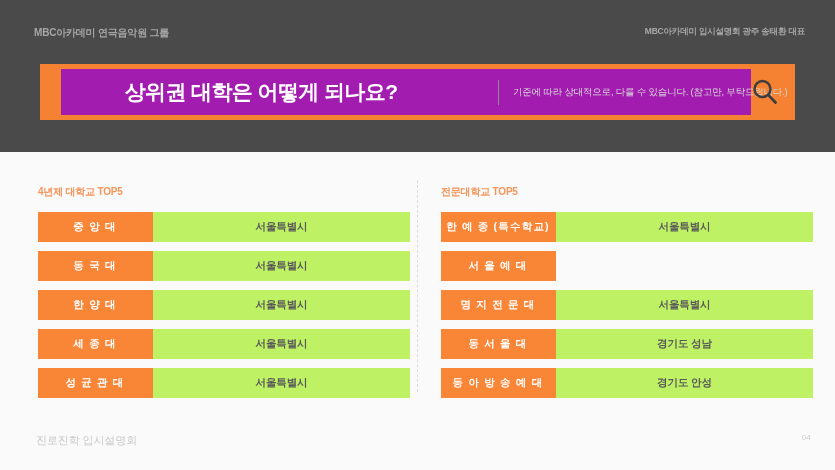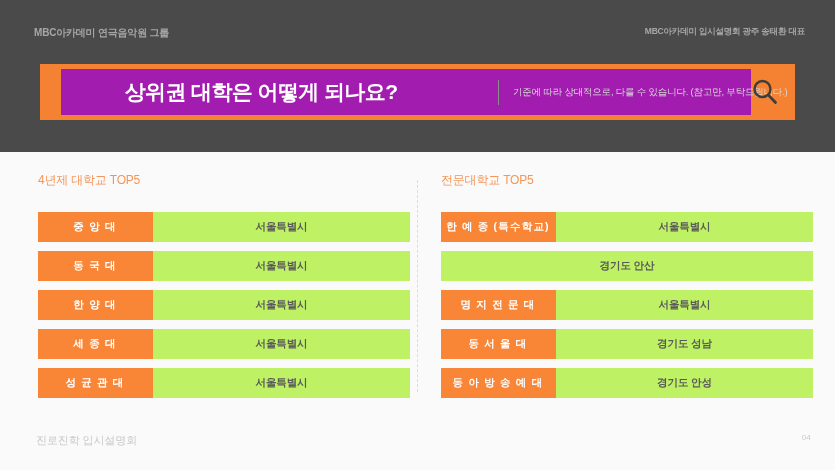--- a/index.html
+++ b/index.html
@@ -141,23 +141,23 @@
     position: absolute;
     left: 417px;
     top: 28px;
     width: 0;
     height: 212px;
     border-left: 1px dashed #dcdcdc;
   }
 
   .col-title {
     position: absolute;
-    top: 20px;
-    font-size: 12px;
-    font-weight: normal;
+    top: 33px;
+    font-size: 10px;
+    font-weight: bold;
     color: #f5955a;
     letter-spacing: -0.2px;
     white-space: nowrap;
   }
 
   .rows {
     position: absolute;
     top: 60px;
     left: 0;
     width: 372px;
@@ -287,21 +287,21 @@
     <div class="col col-right">
       <div class="col-title">전문대학교 TOP5</div>
       <div class="rows">
 
         <div class="row">
           <div class="row-label">한 예 종 (특수학교)</div>
           <div class="row-value">서울특별시</div>
         </div>
 
         <div class="row">
-          <div class="row-value">경기도 안산</div>
+          <div class="row-label">서 울 예 대</div>
         </div>
 
         <div class="row">
           <div class="row-label">명 지 전 문 대</div>
           <div class="row-value">서울특별시</div>
         </div>
 
         <div class="row">
           <div class="row-label">동 서 울 대</div>
           <div class="row-value">경기도 성남</div>

